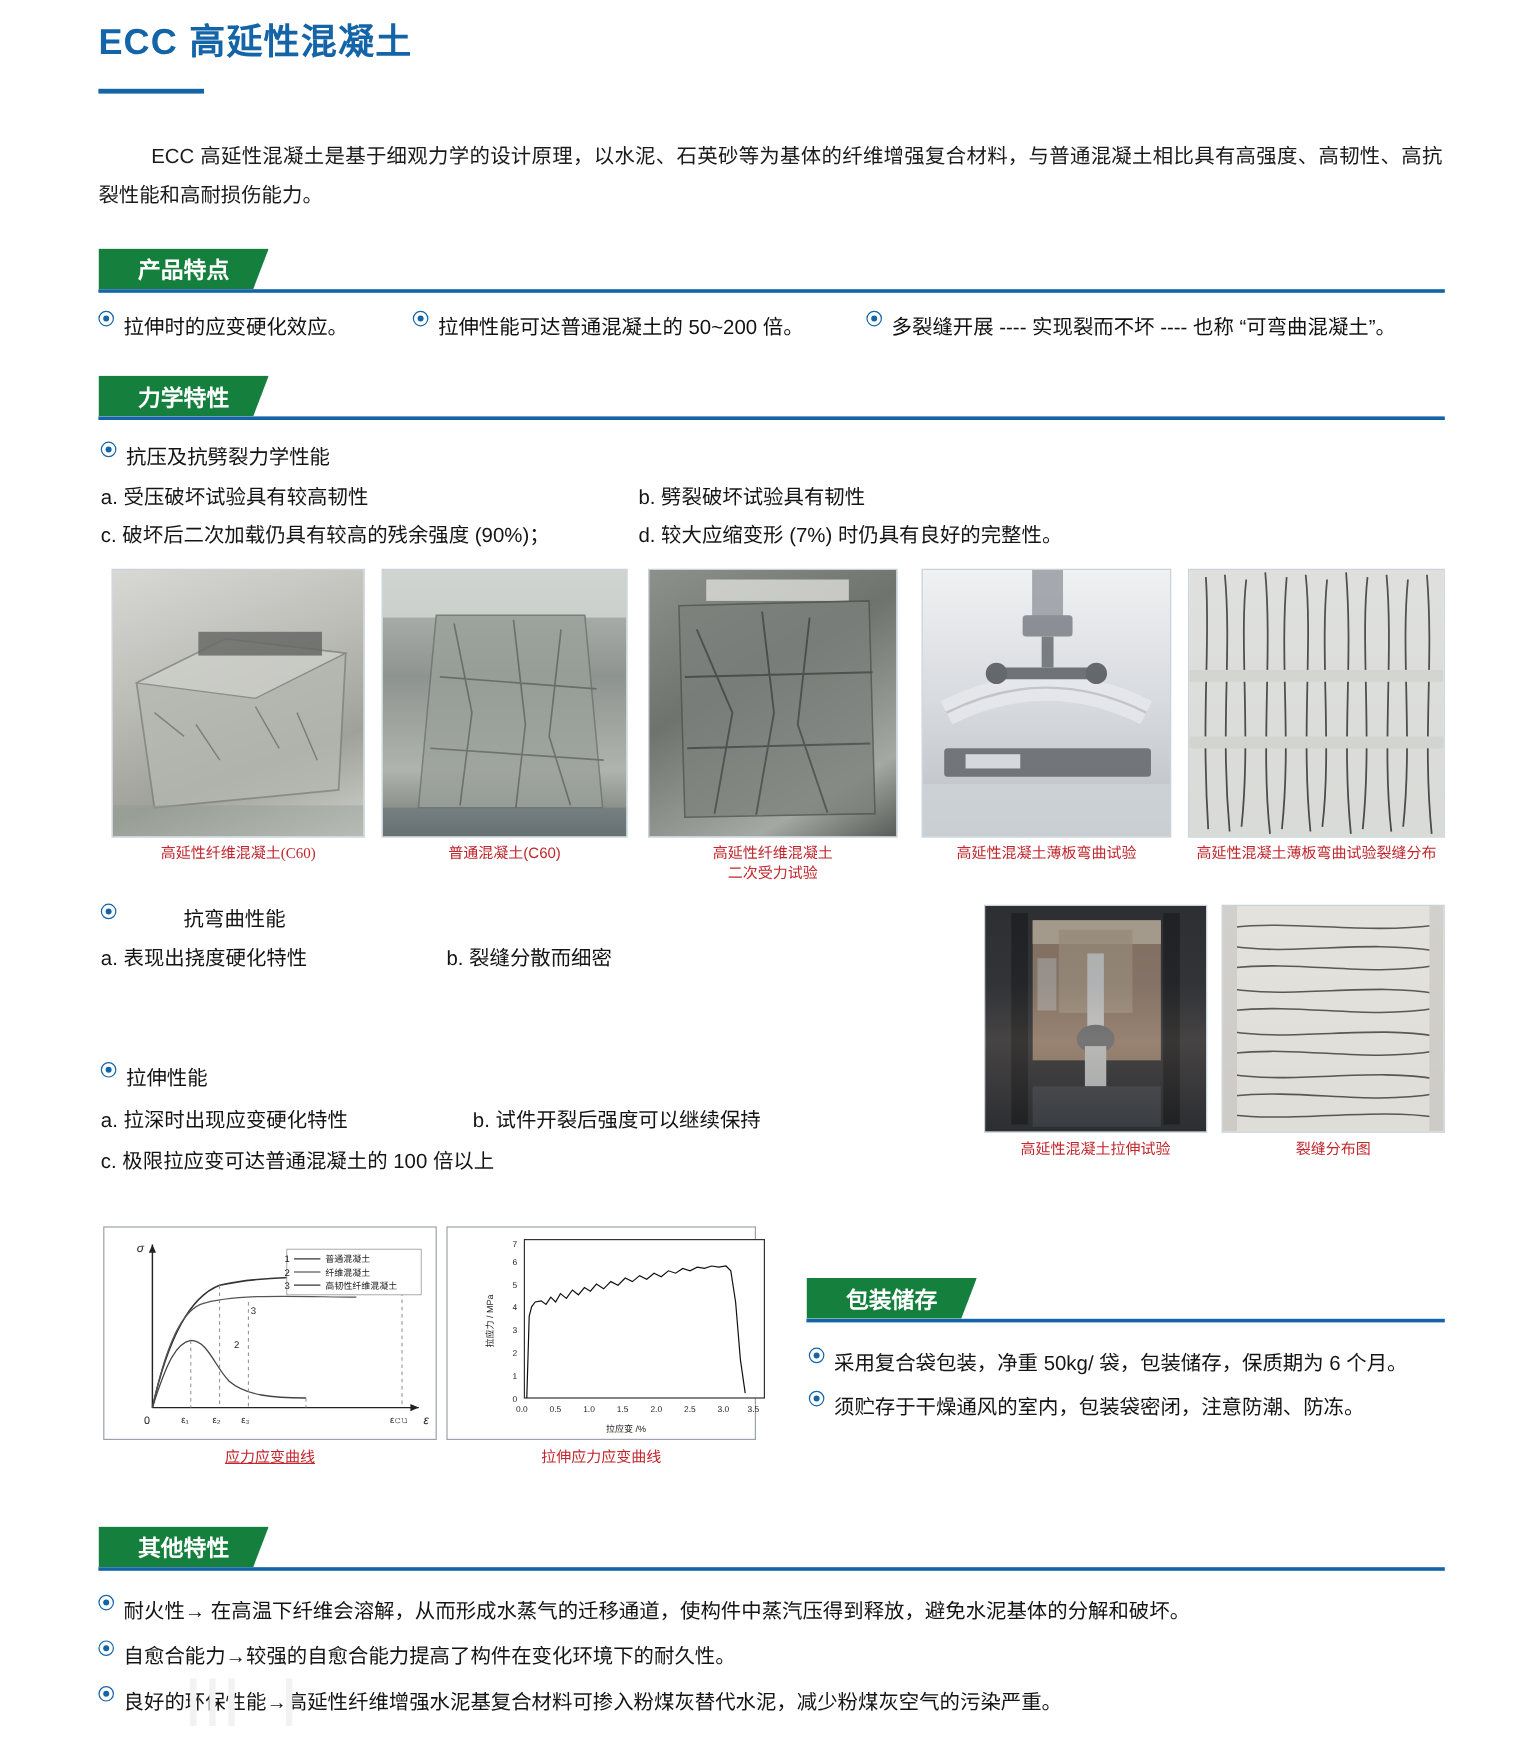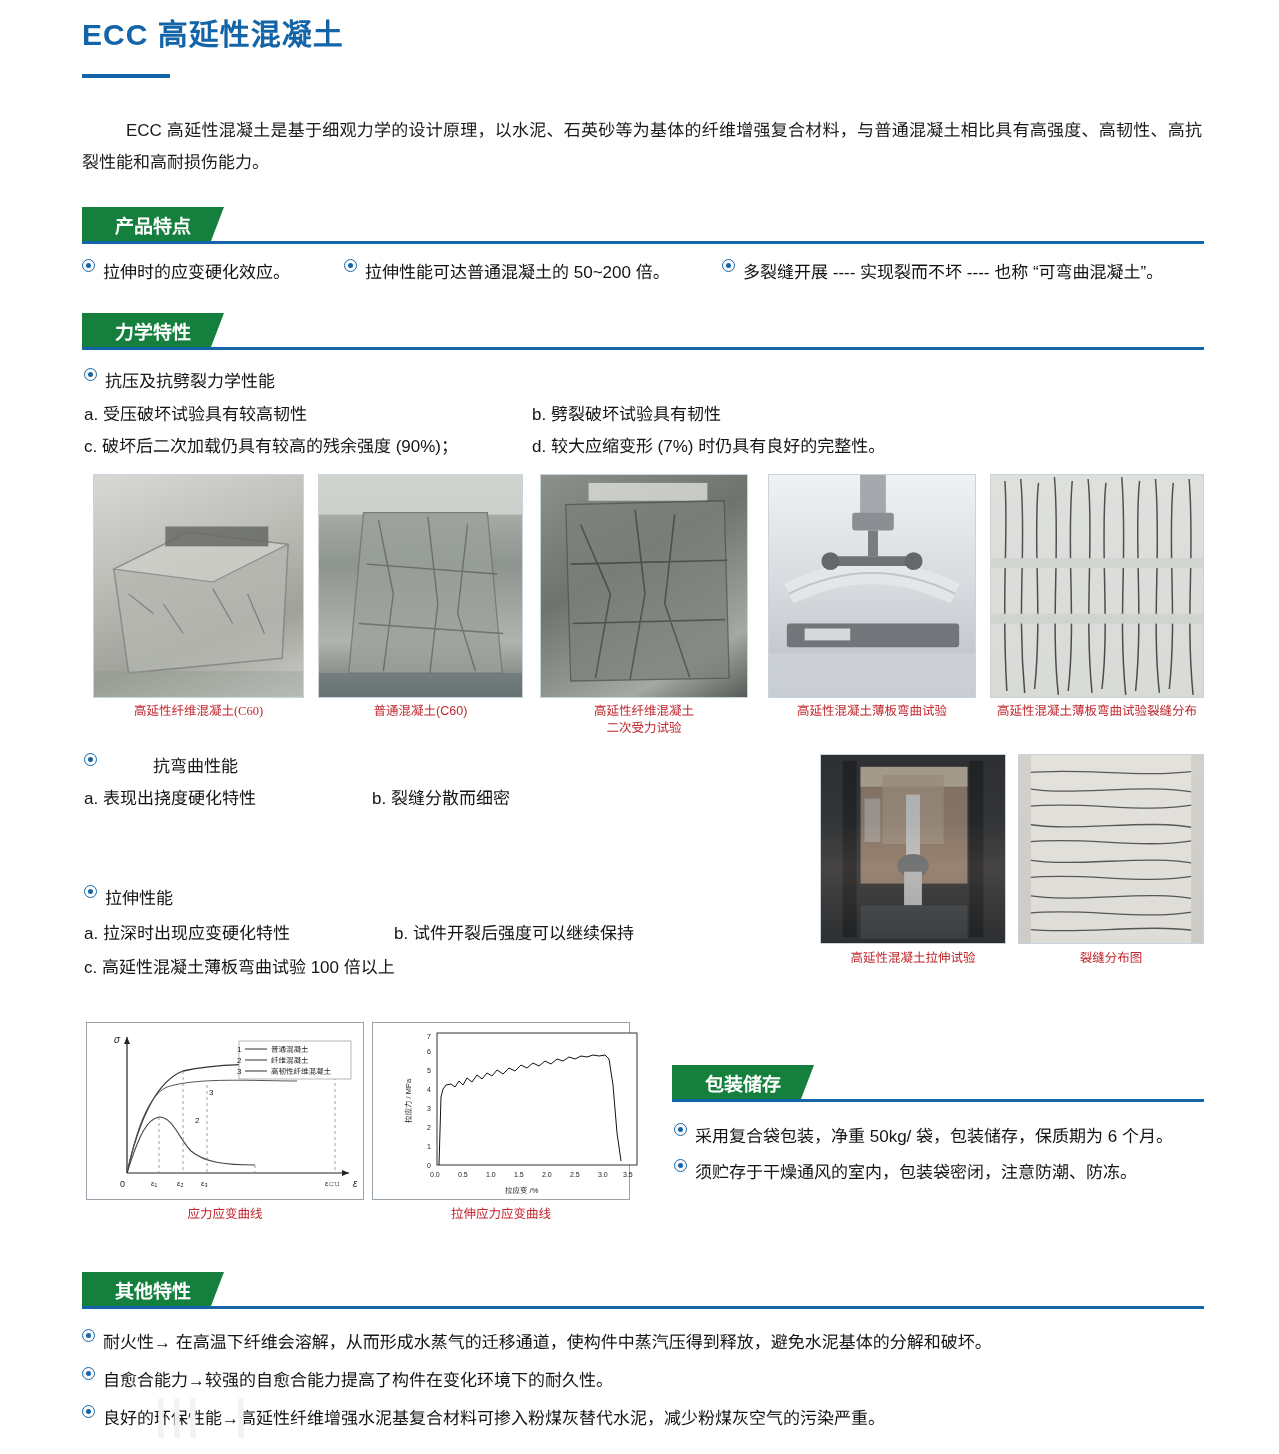--- a/index.html
+++ b/index.html
@@ -270,21 +270,21 @@
   </div>
   <div class="txt" style="left:84px; top:784px;">a. 表现出挠度硬化特性</div>
   <div class="txt" style="left:372px; top:784px;">b. 裂缝分散而细密</div>
 
   <div class="sub-head" style="top:884px;">
     <span class="circ"></span>
     <span>拉伸性能</span>
   </div>
   <div class="txt" style="left:84px; top:919px;">a. 拉深时出现应变硬化特性</div>
   <div class="txt" style="left:394px; top:919px;">b. 试件开裂后强度可以继续保持</div>
-  <div class="txt" style="left:84px; top:953px;">c. 高延性混凝土薄板弯曲试验 100 倍以上</div>
+  <div class="txt" style="left:84px; top:953px;">c. 极限拉应变可达普通混凝土的 100 倍以上</div>
 
   <div class="photo" style="left:820px; top:754px; width:186px; height:190px;">
     <div class="tex-block tex-f">
       <svg class="crackset" viewBox="0 0 186 190" preserveAspectRatio="none">
         <rect x="0" y="0" width="186" height="190" fill="#2f3134"></rect>
         <rect x="22" y="6" width="14" height="178" fill="#1c1e20"></rect>
         <rect x="150" y="6" width="14" height="178" fill="#1c1e20"></rect>
         <rect x="40" y="12" width="108" height="118" fill="#9d8572"></rect>
         <rect x="40" y="12" width="108" height="20" fill="#cbbda9"></rect>
         <rect x="62" y="20" width="62" height="70" fill="#b7a590" opacity=".7"></rect>
@@ -356,21 +356,21 @@
       <line x1="158" y1="37" x2="180" y2="37" stroke="#333" stroke-width="1"></line>
       <line x1="158" y1="48" x2="180" y2="48" stroke="#333" stroke-width="1"></line>
       <text x="150" y="29" font-size="8" fill="#222">1</text>
       <text x="150" y="40" font-size="8" fill="#222">2</text>
       <text x="150" y="51" font-size="8" fill="#222">3</text>
       <text x="184" y="29" font-size="7.5" fill="#222">普通混凝土</text>
       <text x="184" y="40" font-size="7.5" fill="#222">纤维混凝土</text>
       <text x="184" y="51" font-size="7.5" fill="#222">高韧性纤维混凝土</text>
     </svg>
   </div>
-  <div class="cap" style="left:86px; top:1206px; width:278px;">应力应变曲线</div>
+  <div class="cap" style="left:86px; top:1206px; width:278px;text-decoration:underline;">应力应变曲线</div>
 
   <div class="chart" style="left:372px; top:1022px; width:258px; height:178px;padding-left:24px;">
     <svg width="256" height="176" viewBox="0 0 256 176">
       <rect x="40" y="10" width="200" height="132" fill="#fff" stroke="#333" stroke-width="1"></rect>
       <g font-size="7" fill="#222">
         <text x="30" y="145">0</text>
           <text x="30" y="126">1</text>
           <text x="30" y="107">2</text>
         <text x="30" y="88">3</text>
           <text x="30" y="69">4</text>

